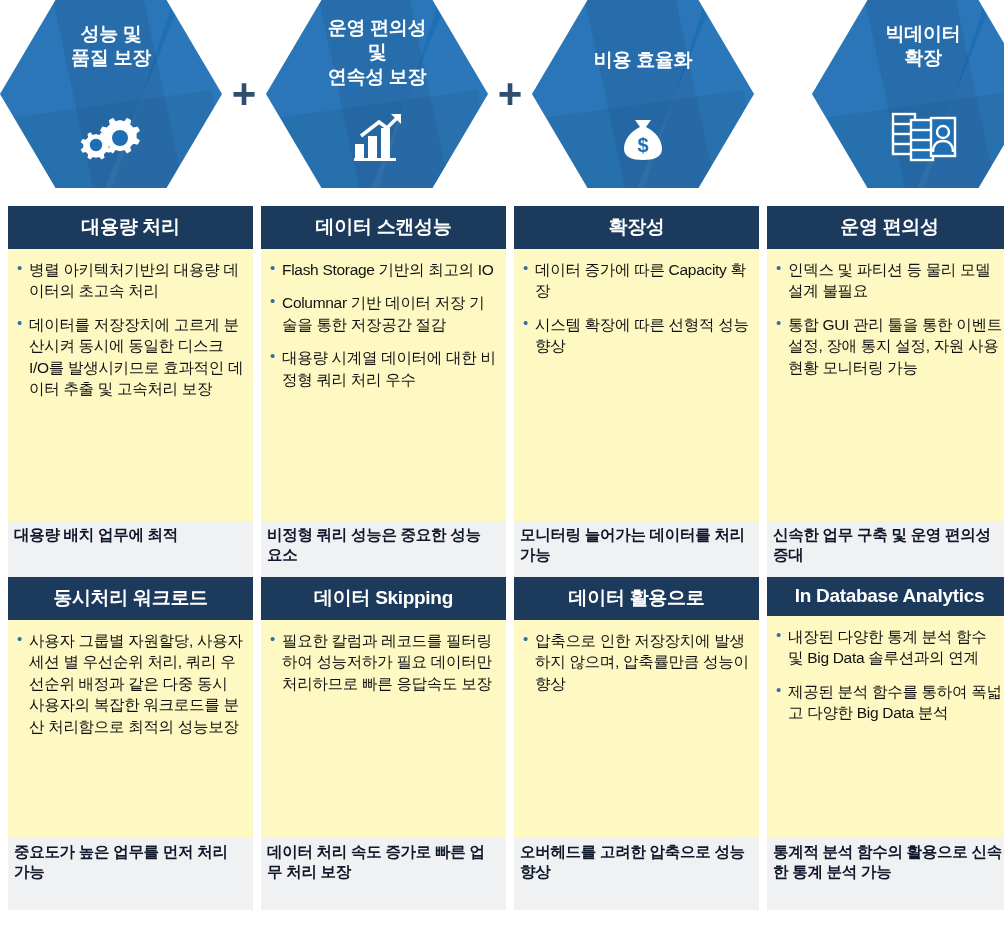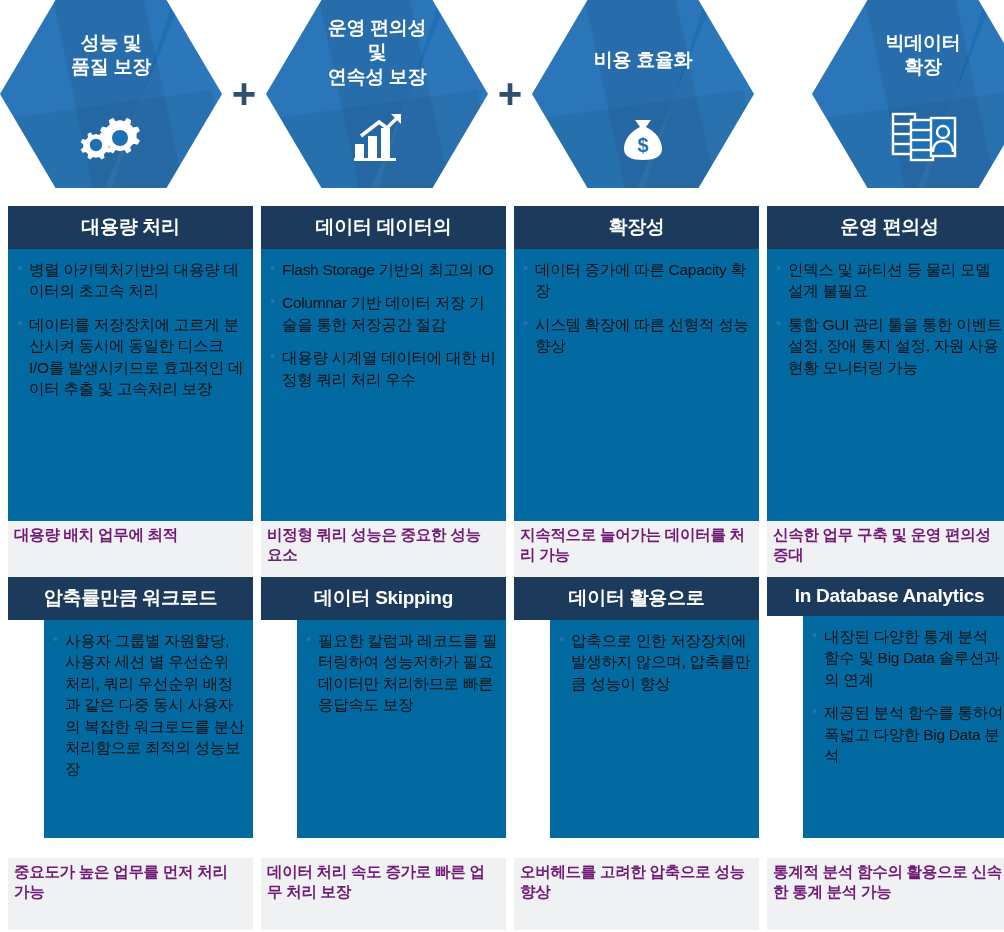--- a/index.html
+++ b/index.html
@@ -44,21 +44,21 @@
     background: rgba(255,255,255,0.07);
   }
   .hex .f1 { left: -10%; top: -20%; width: 70%; height: 160%; transform: rotate(18deg); background: rgba(255,255,255,0.05); }
   .hex .f2 { left: 35%; top: -30%; width: 40%; height: 180%; transform: rotate(-12deg); background: rgba(0,0,0,0.07); }
   .hex .f3 { left: 60%; top: 10%; width: 60%; height: 120%; transform: rotate(22deg); background: rgba(255,255,255,0.06); }
   .hex .f4 { left: 10%; top: 55%; width: 90%; height: 70%; transform: rotate(-8deg); background: rgba(0,0,0,0.05); }
 
   .hex-label {
     position: absolute;
     left: 0; right: 0;
-    top: 31px;
+    top: 22px;
     text-align: center;
     color: #ffffff;
     font-size: 19px;
     font-weight: bold;
     line-height: 1.28;
     letter-spacing: -0.3px;
     z-index: 3;
     padding: 0 26px;
   }
   .hex-label.narrow { top: 16px; }
@@ -107,26 +107,26 @@
   .card-head {
     background: #1b3a5c;
     color: #ffffff;
     text-align: center;
     font-size: 19px;
     font-weight: bold;
     padding: 8px 4px 9px;
     letter-spacing: -0.3px;
   }
   .card-body {
-    background: #0369a1;
+    background: #fef9c3;
     flex: 1 1 auto;
     padding: 10px 8px 6px 6px;
   }
   .row1 .card-body { height: 272px; }
-  .row2 .card-body { height: 218px; margin-left: 36px; }
+  .row2 .card-body { height: 218px; }
 
   ul.bullets {
     list-style: none;
     margin: 0;
     padding: 0;
   }
   ul.bullets li {
     position: relative;
     padding-left: 15px;
     margin-bottom: 12px;
@@ -138,29 +138,29 @@
   ul.bullets li:before {
     content: "\2022";
     position: absolute;
     left: 3px;
     top: -1px;
     color: #2f6fa8;
     font-size: 15px;
   }
   .card-foot {
     background: #f0f1f3;
-    color: #701a75;
+    color: #0f172a;
     font-size: 15.5px;
     font-weight: bold;
     line-height: 1.32;
     padding: 4px 8px 10px 6px;
     letter-spacing: -0.3px;
     min-height: 56px;
   }
-  .row2 .card-foot { min-height: 72px; margin-top: 20px; }
+  .row2 .card-foot { min-height: 72px; }
 </style>
 </head>
 <body>
 
 <div id="page">
 
   <div class="hex-row">
 
     <div class="hex-wrap">
       <div class="hex">
@@ -269,58 +269,58 @@
         <div class="card-body">
           <ul class="bullets">
             <li>병렬 아키텍처기반의 대용량 데이터의 초고속 처리</li>
             <li>데이터를 저장장치에 고르게 분산시켜 동시에 동일한 디스크 I/O를 발생시키므로 효과적인 데이터 추출 및 고속처리 보장</li>
           </ul>
         </div>
         <div class="card-foot">대용량 배치 업무에 최적</div>
       </div>
 
       <div class="card">
-        <div class="card-head">데이터 데이터의</div>
+        <div class="card-head">데이터 스캔성능</div>
         <div class="card-body">
           <ul class="bullets">
             <li>Flash Storage 기반의 최고의 IO</li>
             <li>Columnar 기반 데이터 저장 기술을 통한 저장공간 절감</li>
             <li>대용량 시계열 데이터에 대한 비정형 쿼리 처리 우수</li>
           </ul>
         </div>
         <div class="card-foot">비정형 쿼리 성능은 중요한 성능 요소</div>
       </div>
 
       <div class="card">
         <div class="card-head">확장성</div>
         <div class="card-body">
           <ul class="bullets">
             <li>데이터 증가에 따른 Capacity     확장</li>
             <li>시스템 확장에 따른 선형적 성능 향상</li>
           </ul>
         </div>
-        <div class="card-foot">지속적으로 늘어가는 데이터를 처리 가능</div>
+        <div class="card-foot">모니터링 늘어가는 데이터를 처리 가능</div>
       </div>
 
       <div class="card">
         <div class="card-head">운영 편의성</div>
         <div class="card-body">
           <ul class="bullets">
             <li>인덱스 및 파티션 등 물리 모델 설계 불필요</li>
             <li>통합 GUI 관리 툴을 통한 이벤트 설정, 장애 통지 설정, 자원 사용 현황 모니터링 가능</li>
           </ul>
         </div>
         <div class="card-foot">신속한 업무 구축 및 운영 편의성 증대</div>
       </div>
     </div>
 
     <div class="grid-row row2">
 
       <div class="card">
-        <div class="card-head">압축률만큼 워크로드</div>
+        <div class="card-head">동시처리 워크로드</div>
         <div class="card-body">
           <ul class="bullets">
             <li>사용자 그룹별 자원할당, 사용자 세션 별 우선순위 처리, 쿼리 우선순위 배정과 같은 다중 동시 사용자의 복잡한 워크로드를 분산 처리함으로 최적의 성능보장</li>
           </ul>
         </div>
         <div class="card-foot">중요도가 높은 업무를 먼저 처리 가능</div>
       </div>
 
       <div class="card">
         <div class="card-head">데이터 Skipping</div>

